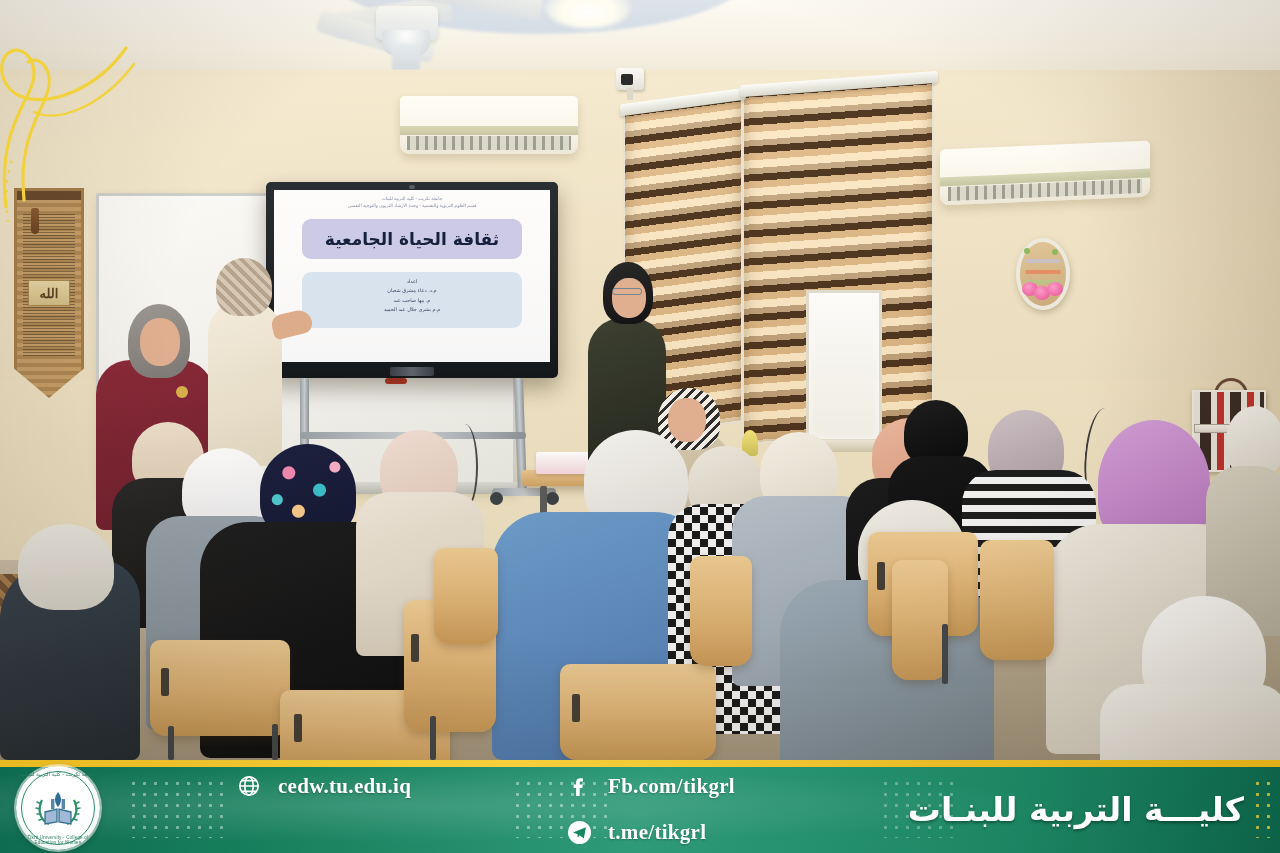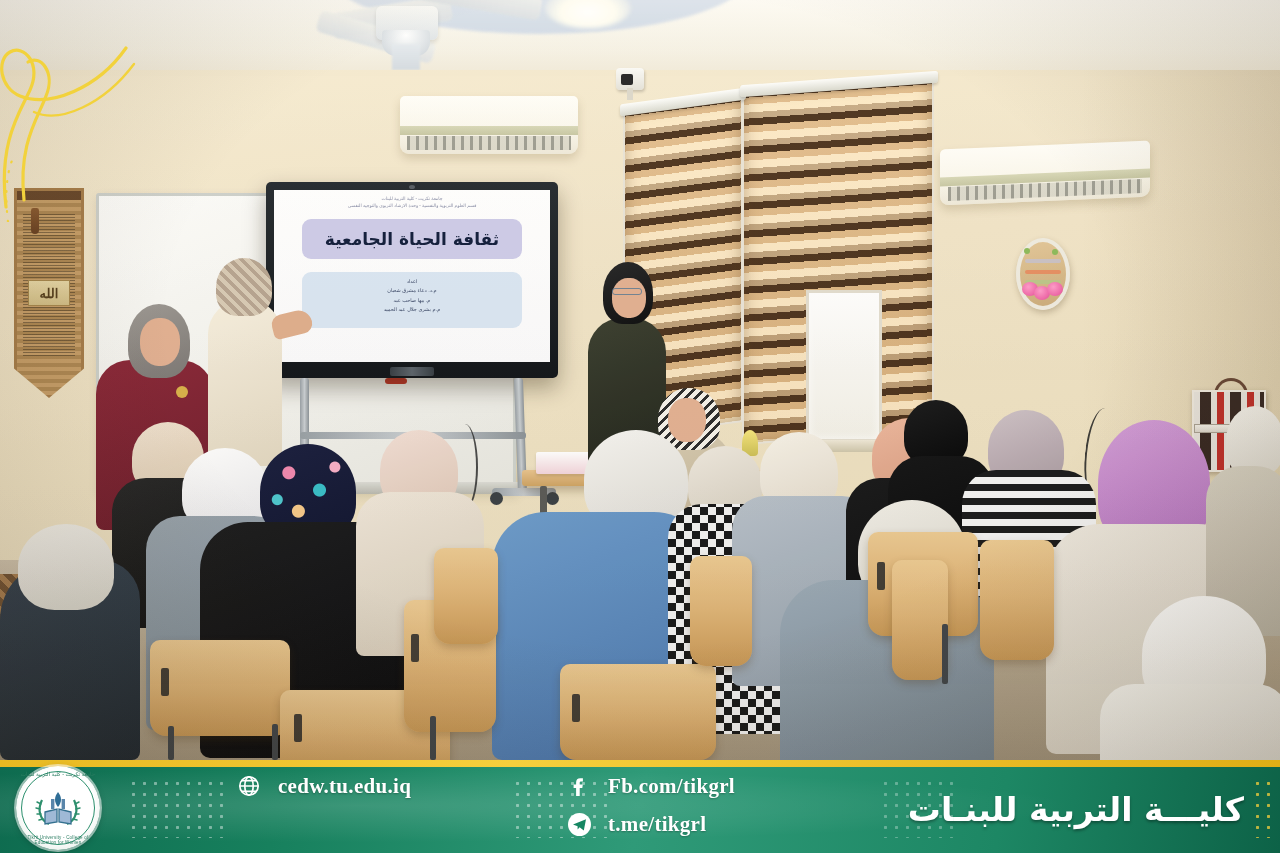--- a/index.html
+++ b/index.html
@@ -418,21 +418,21 @@
     position:absolute; left:0; right:0; top:5px; text-align:center;
     font-size:5.5px; color:#2b7d62; direction:rtl; letter-spacing:.2px;
   }
   .crest-en{
     position:absolute; left:0; right:0; bottom:5px; text-align:center;
     font-size:4.5px; color:#2b7d62; letter-spacing:.2px;
   }
 
   .contact-col{
     position:absolute; top:773px; z-index:5;
-    display:flex; flex-direction:column; gap:12px;
+    display:flex; flex-direction:column; gap:20px;
   }
   .c-left{ left:236px; }
   .c-right{ left:566px; }
   .contact-row{ display:flex; align-items:center; gap:16px; }
   .c-icon{
     width:26px; height:26px; flex:0 0 26px;
     display:flex; align-items:center; justify-content:center;
     color:#ffffff;
   }
   .c-icon svg{ display:block; }

